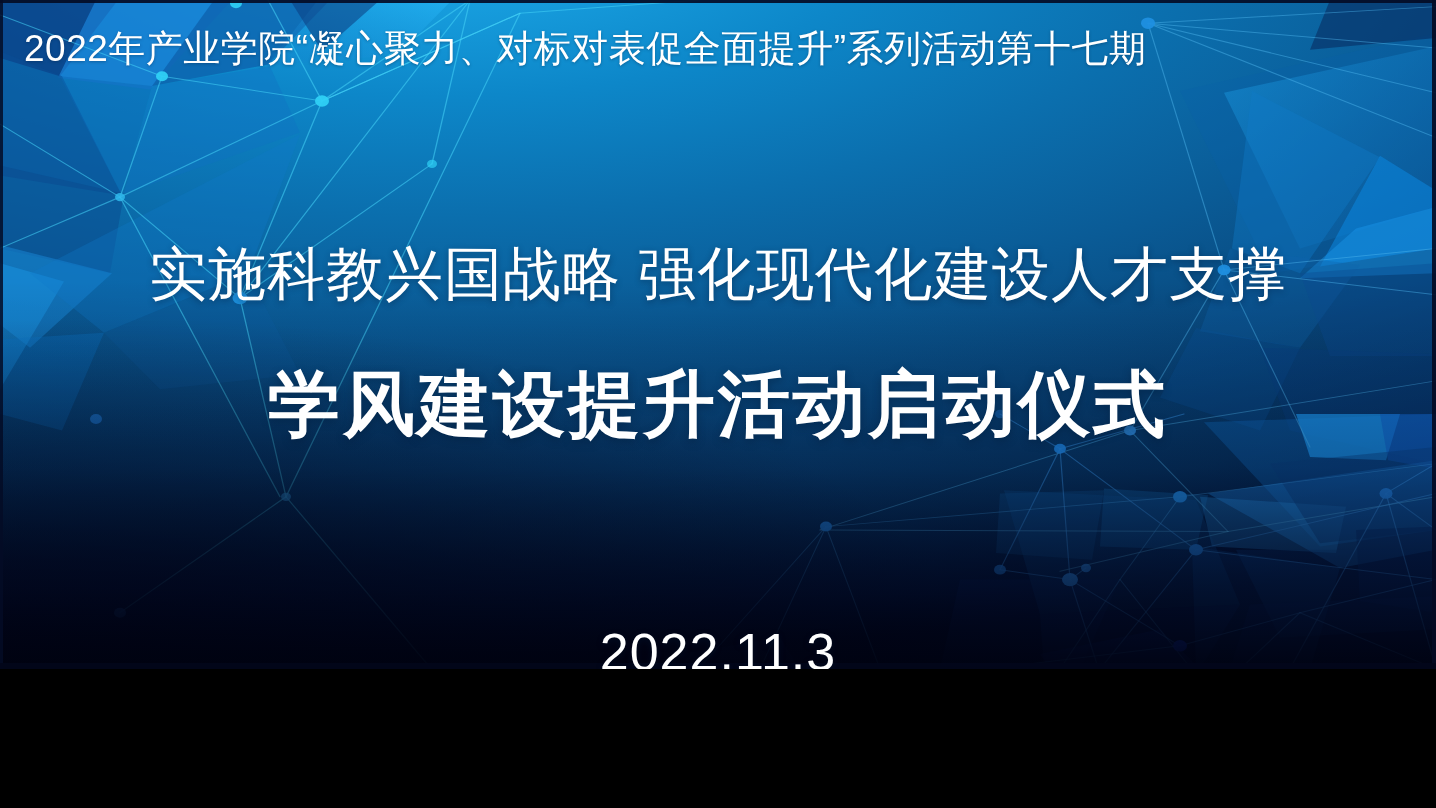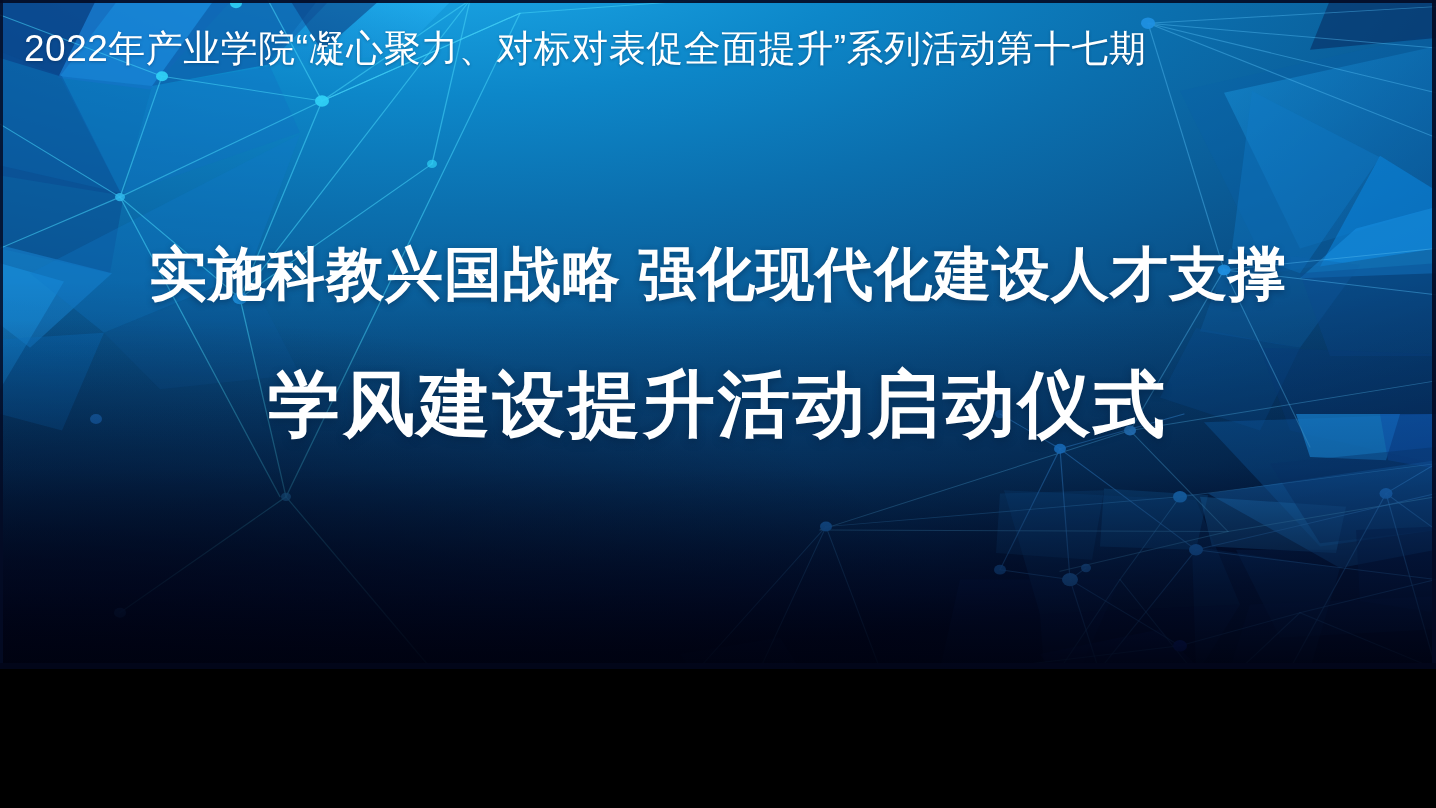--- a/index.html
+++ b/index.html
@@ -64,21 +64,21 @@
   #title-block {
     position: absolute;
     left: 0;
     right: 0;
     top: 238px;
     text-align: center;
   }
   #title-line-1 {
     font-size: 58px;
     line-height: 72px;
-    font-weight: 700;
+    font-weight: 400;
     color: #ffffff;
     letter-spacing: 1px;
     white-space: nowrap;
     text-shadow: 0 2px 6px rgba(0,26,56,0.40);
   }
   #title-line-2 {
     margin-top: 42px;
     font-size: 72px;
     line-height: 104px;
     font-weight: 700;
@@ -286,14 +286,15 @@
   <div class="bg-layer" id="bg-vignette"></div>
   <div class="bg-layer" id="bg-frame"></div>
 
   <div id="header-line">2022年产业学院“凝心聚力、对标对表促全面提升”系列活动第十七期</div>
 
   <div id="title-block">
     <div id="title-line-1">实施科教兴国战略  强化现代化建设人才支撑</div>
     <div id="title-line-2">学风建设提升活动启动仪式</div>
   </div>
 
+  <div id="date-line">2022.11.3</div>
 
 </div>
 
 </body></html>

